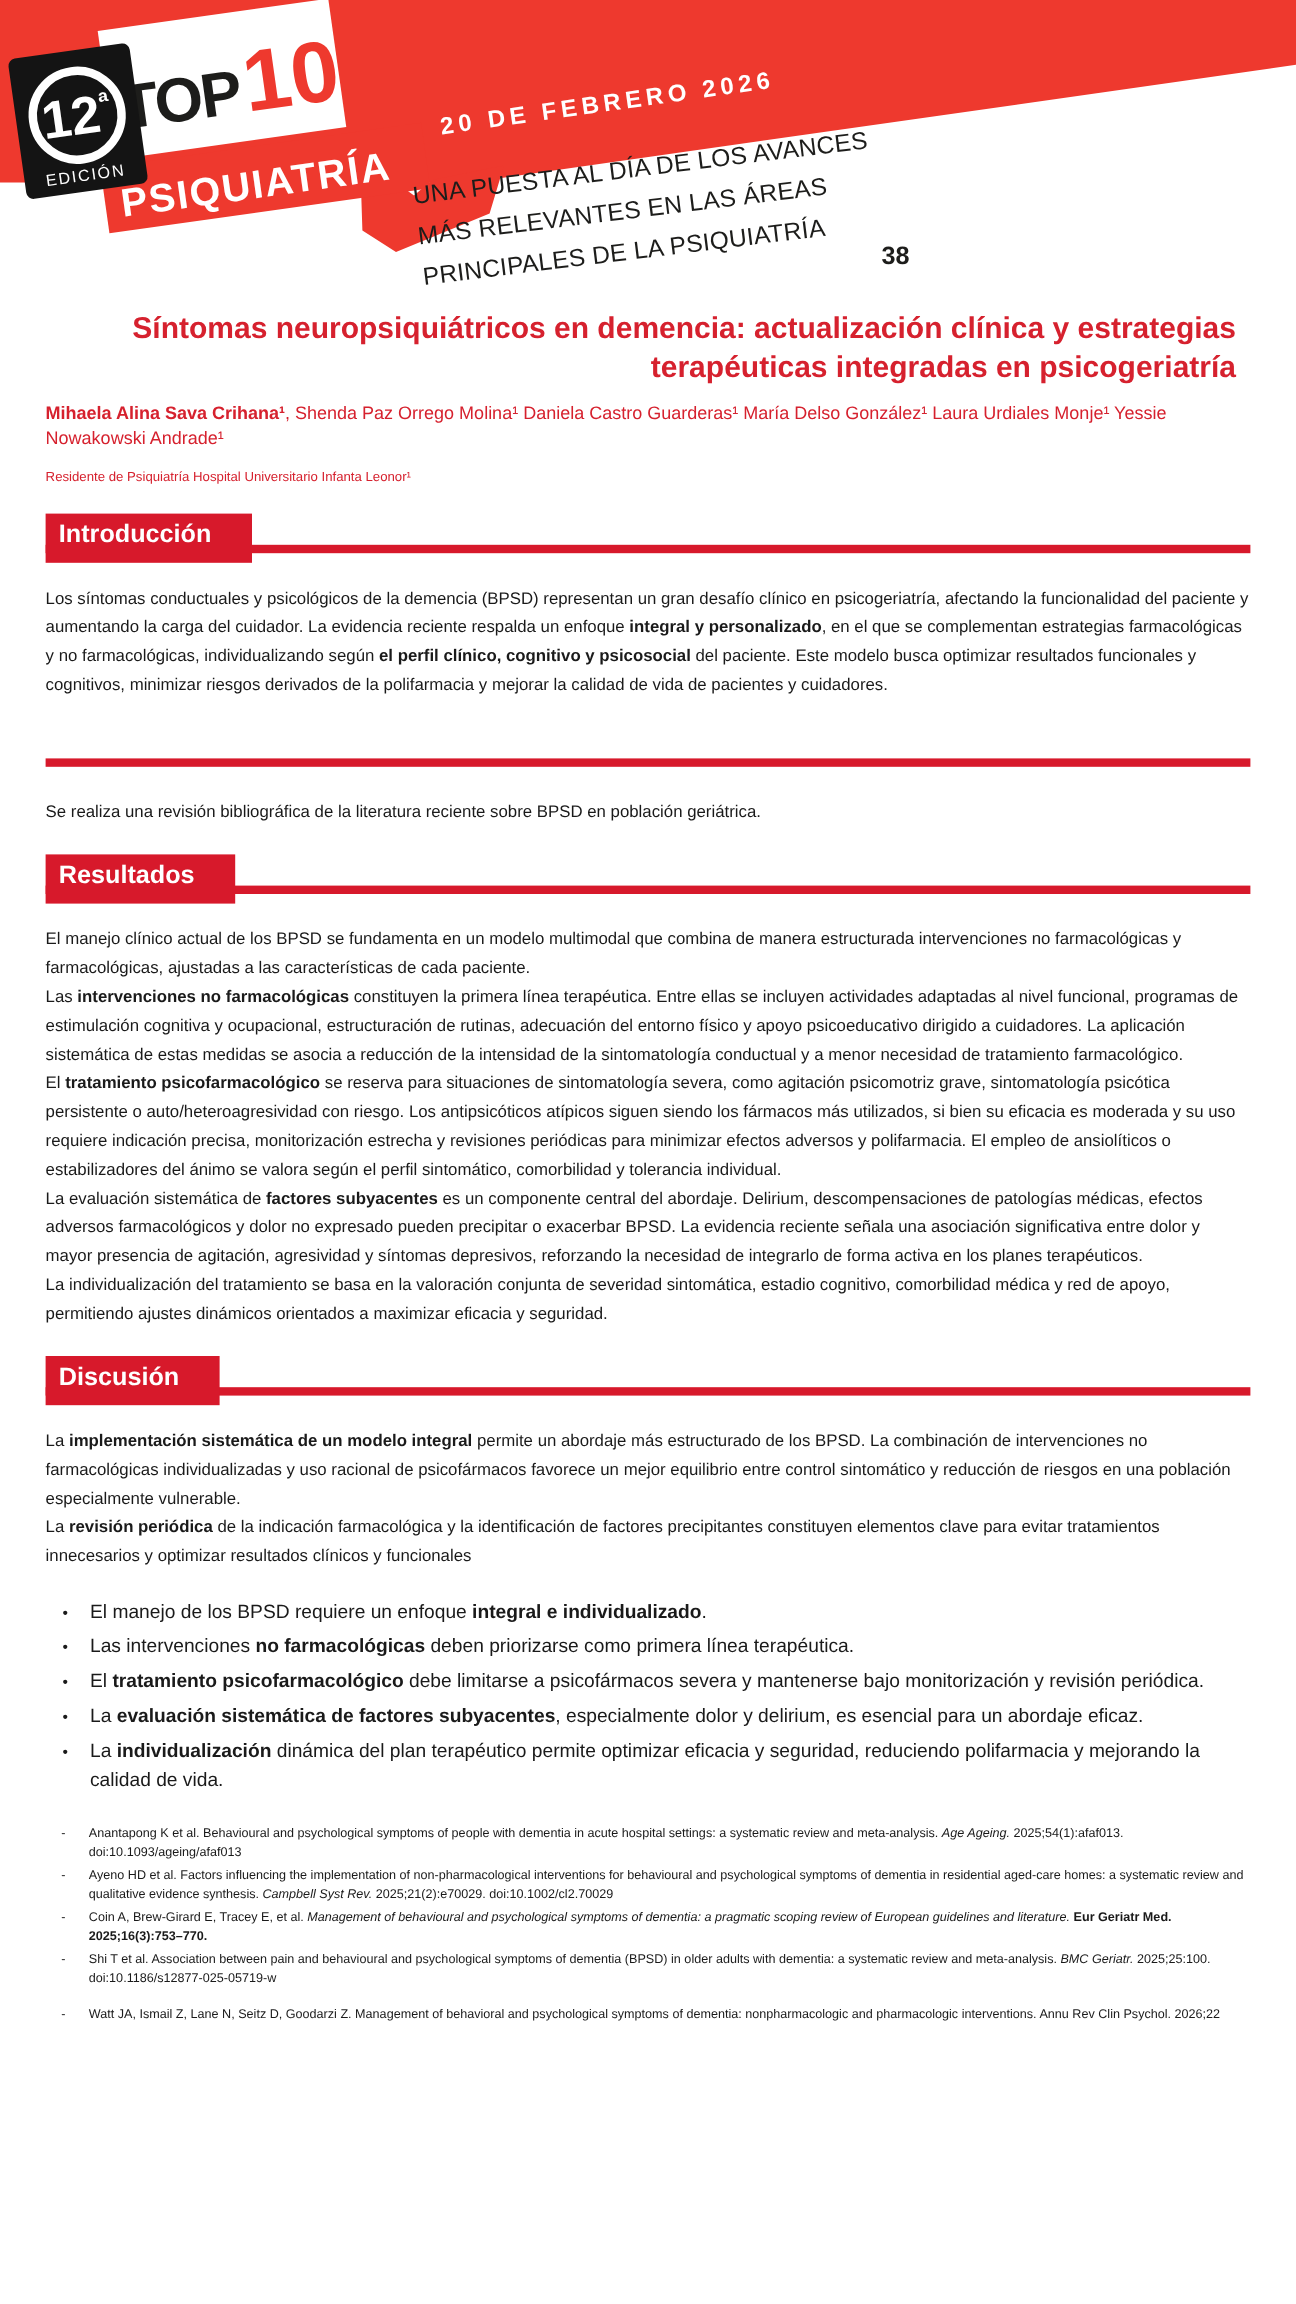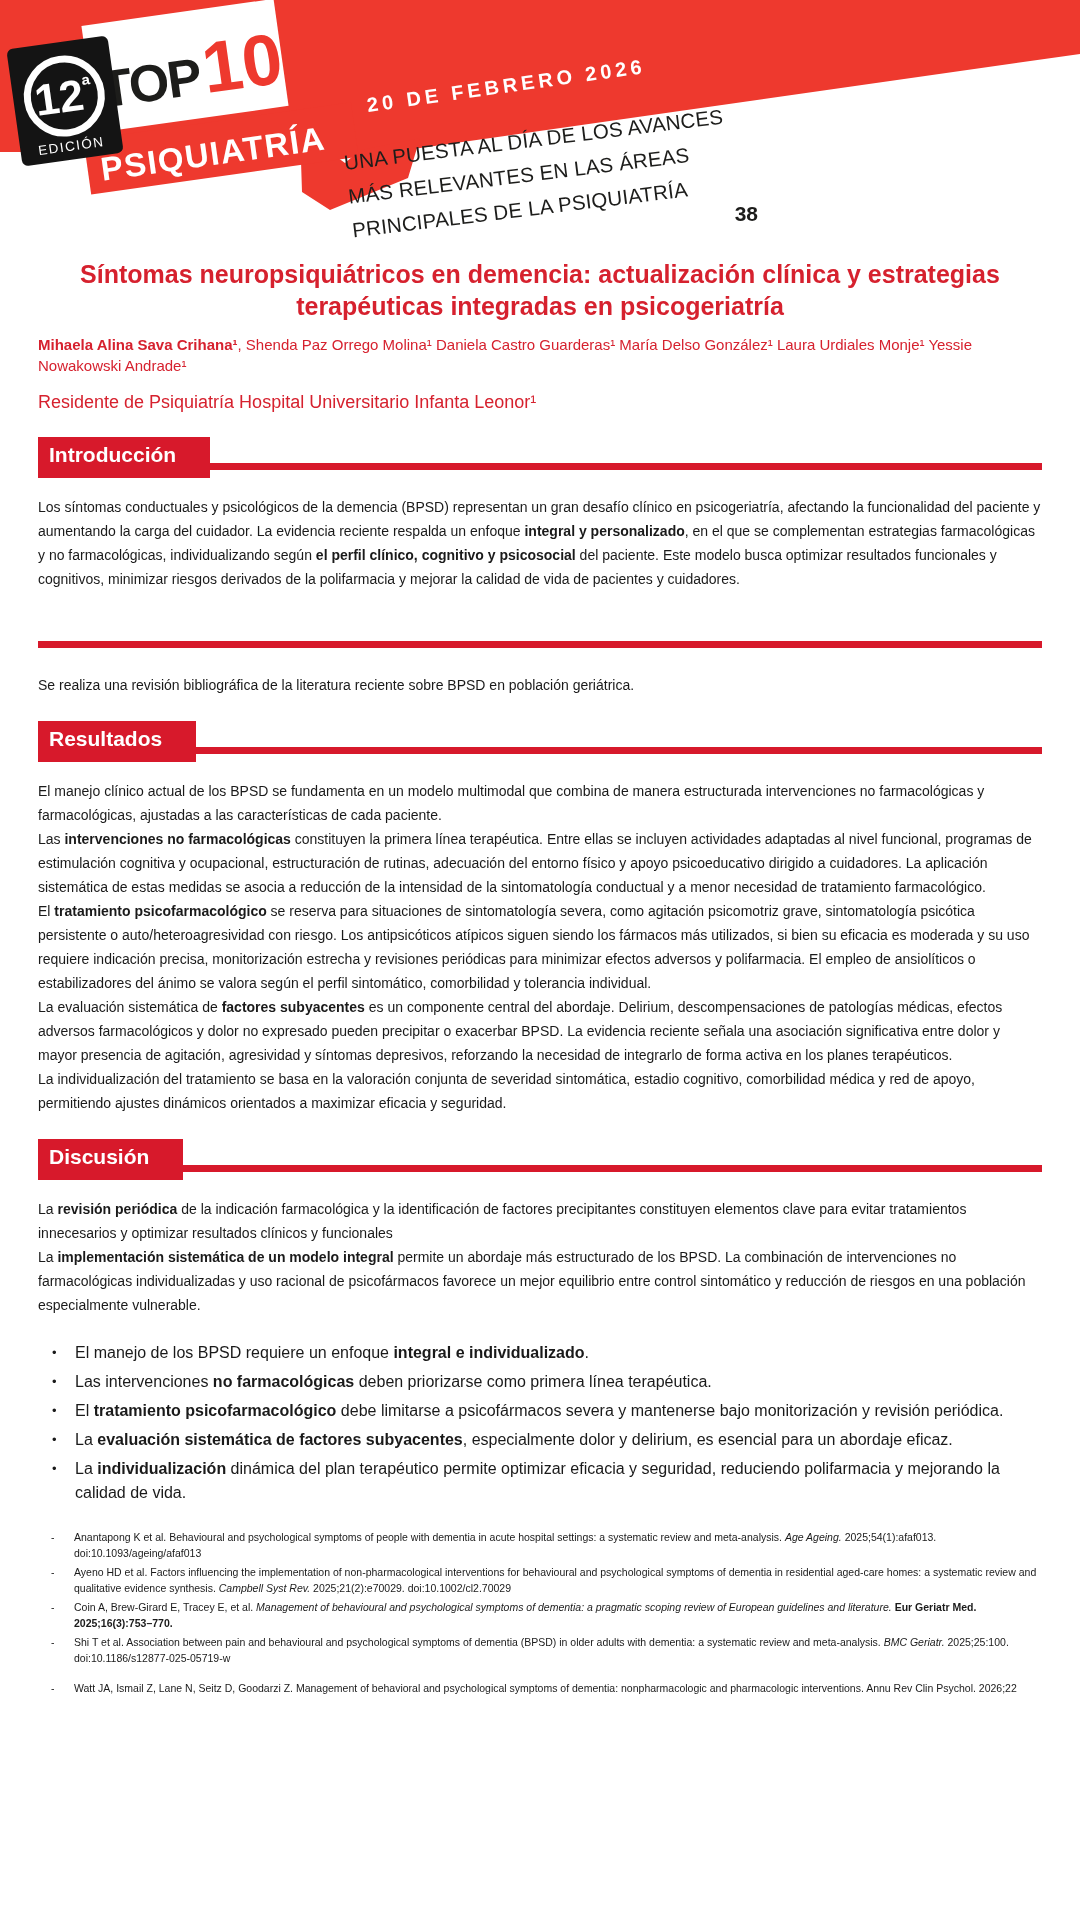--- a/index.html
+++ b/index.html
@@ -13,24 +13,24 @@
   body{font-family:"Liberation Sans", sans-serif;color:#1a1a1a;}
 
   
   .banner-wrap{position:relative;width:1080px;height:252px;}
   .banner-wrap svg{position:absolute;top:0;left:0;display:block;}
   .svg-txt{font-family:"Liberation Sans", sans-serif;}
   .page-number{position:absolute;top:202px;right:322px;font-size:21px;font-weight:bold;color:var(--ink);}
 
   
   .content{padding:0 38px;}
-  .poster-title{margin:6px auto 0;max-width:980px;text-align:center;color:var(--title-red);
+  .poster-title{margin:6px auto 0;max-width:980px;text-align:right;color:var(--title-red);
     font-size:25px;line-height:32px;font-weight:bold;}
   .authors{margin-top:12px;font-size:15px;line-height:21px;color:var(--title-red);}
-  .affiliation{margin-top:16px;font-size:18px;color:var(--title-red);}
+  .affiliation{margin-top:16px;font-size:11px;color:var(--title-red);}
 
   
   .sec{margin-top:24px;}
   .sec-head{position:relative;height:38px;}
   .sec-head .bar{position:absolute;left:0;right:0;bottom:5px;height:7px;background:var(--accent-red);}
   .sec-head .box{position:absolute;left:0;top:0;height:41px;background:var(--accent-red);color:#fff;
     font-size:21px;font-weight:bold;padding:6px 34px 0 11px;white-space:nowrap;}
   .sec-body{margin-top:20px;font-size:14px;line-height:24px;}
   .sec-body p{margin:0;}
   .b{font-weight:bold;}
@@ -129,22 +129,22 @@
       <p><span>La individualización del tratamiento se basa en la valoración conjunta de severidad sintomática, estadio cognitivo, comorbilidad médica y red de apoyo, permitiendo ajustes dinámicos orientados a maximizar eficacia y seguridad.</span></p>
     </div>
   </section>
 
   <section class="sec">
     <div class="sec-head">
       <div class="bar"></div>
       <div class="box">Discusión</div>
     </div>
     <div class="sec-body">
+      <p><span>La </span><span class="b">implementación sistemática de un modelo integral</span><span> permite un abordaje más estructurado de los BPSD. La combinación de intervenciones no farmacológicas individualizadas y uso racional de psicofármacos favorece un mejor equilibrio entre control sintomático y reducción de riesgos en una población especialmente vulnerable.</span></p>
       <p><span>La </span><span class="b">revisión periódica</span><span> de la indicación farmacológica y la identificación de factores precipitantes constituyen elementos clave para evitar tratamientos innecesarios y optimizar resultados clínicos y funcionales</span></p>
-      <p><span>La </span><span class="b">implementación sistemática de un modelo integral</span><span> permite un abordaje más estructurado de los BPSD. La combinación de intervenciones no farmacológicas individualizadas y uso racional de psicofármacos favorece un mejor equilibrio entre control sintomático y reducción de riesgos en una población especialmente vulnerable.</span></p>
     </div>
   </section>
 
   <section class="sec">
     <div class="conclusions-list">
         <div class="li">
           <span class="marker">•</span>
           <span class="txt"><span>El manejo de los BPSD requiere un enfoque </span><span class="b">integral e individualizado</span><span>.</span></span>
         </div>
         <div class="li">

